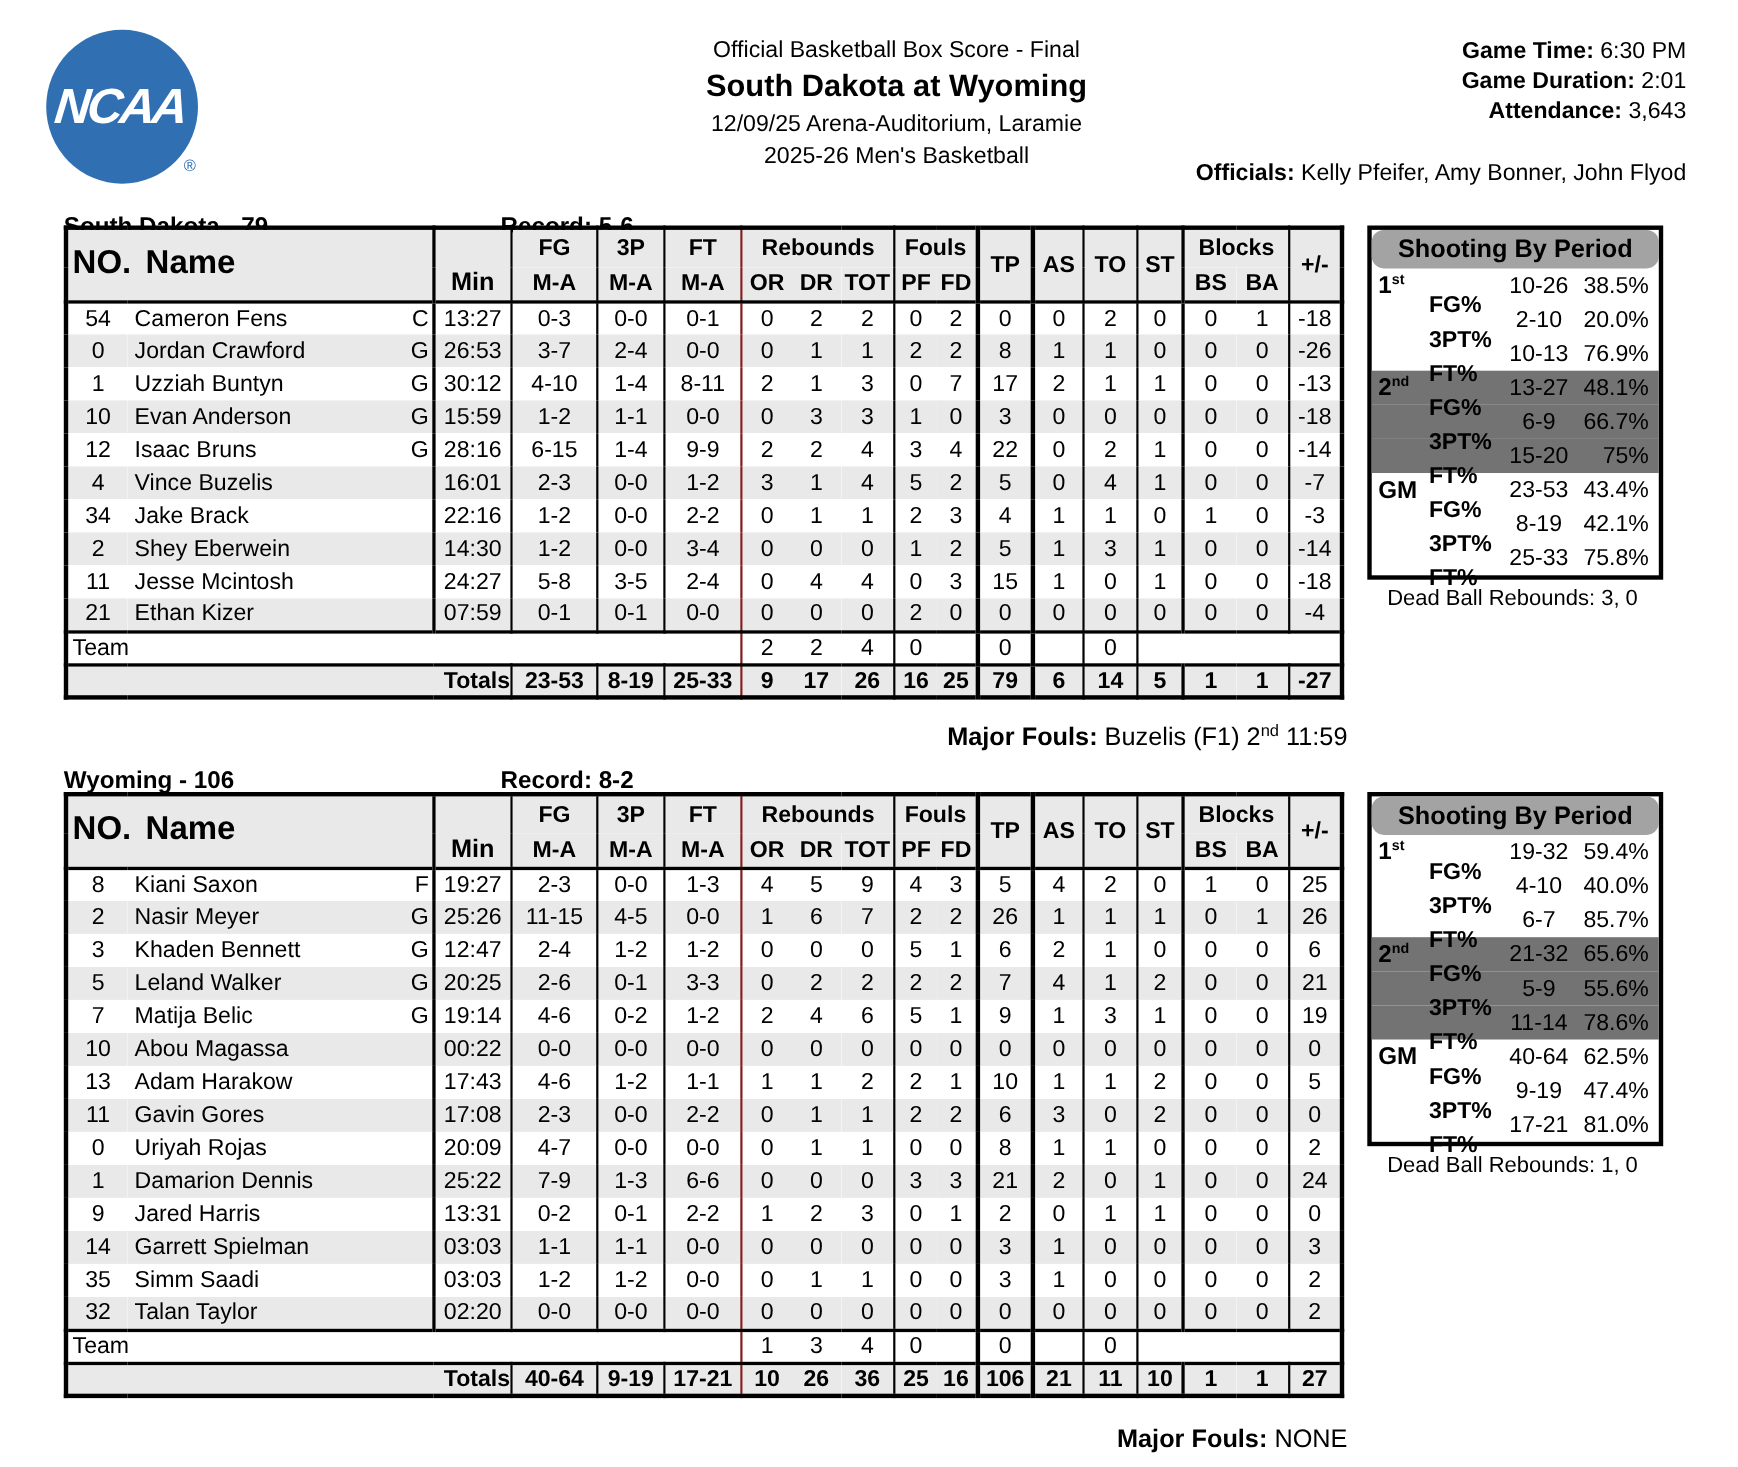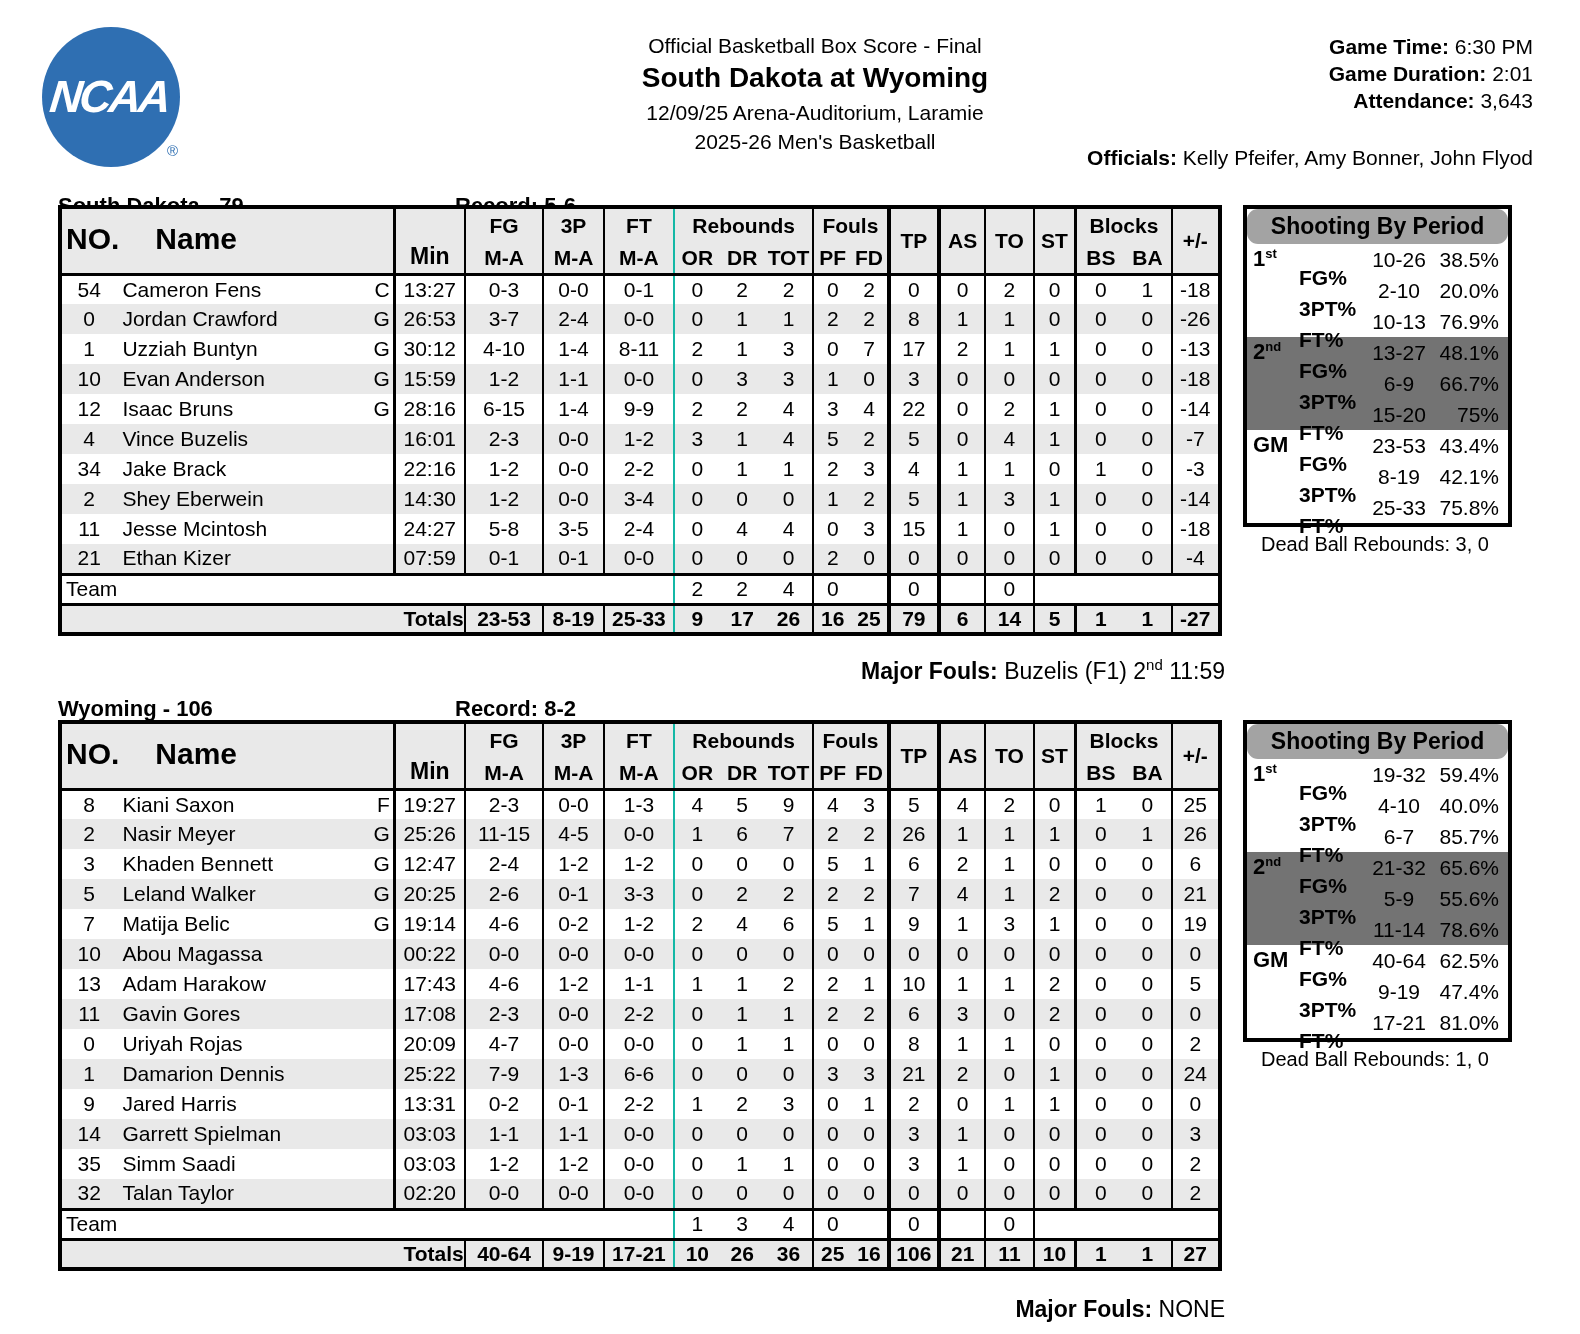--- a/index.html
+++ b/index.html
@@ -41,26 +41,26 @@
   }
   thead { border-bottom: 3px solid #000; }
   thead th { background: #e9e9e9; font-weight: bold; }
   .h-top { height: 36px; }
   .h-sub { height: 31px; font-size: 15px; }
   .h-sub th { font-size: 15px; }
   .grp { font-size: 23px; }
   .big { font-size: 23px; }
   .noname { vertical-align: bottom; text-align: left; }
   .noname .inner { display: flex; align-items: flex-end; padding: 0 0 3px 4px; font-size: 30px; }
-  .noname .inner .nm { margin-left: 36px; }
+  .noname .inner .nm { margin-left: 13px; }
   th.c-min.vb { vertical-align: bottom; padding-bottom: 3px; font-size: 23px; }
   
   .c-min { border-left: 3px solid #000; }
   .c-fg, .c-p3, .c-ft { border-left: 2px solid #000; }
-  .c-or { border-left: 2px solid #14b8a6; }
+  .c-or { border-left: 2px solid #7f1d1d; }
   .c-pf { border-left: 2px solid #000; }
   .c-tp { border-left: 4px solid #000; border-right: 4px solid #000; }
   .c-to { border-left: 2px solid #000; }
   .c-st { border-left: 2px solid #000; }
   .c-bs { border-left: 3px solid #000; }
   .c-pm { border-left: 2px solid #000; }
   .c-open { border-left: 2px solid #000; }
   tr.shade td { background: #e9e9e9; }
   td.c-name { text-align: left; }
   td.c-name .cell { display: flex; justify-content: space-between; padding: 0 3px 0 6px; }

